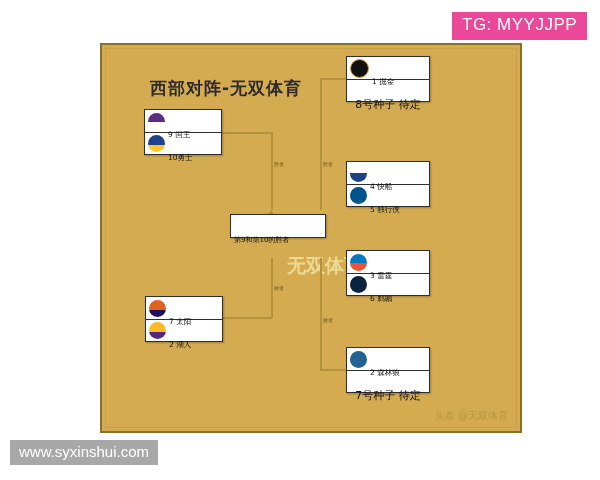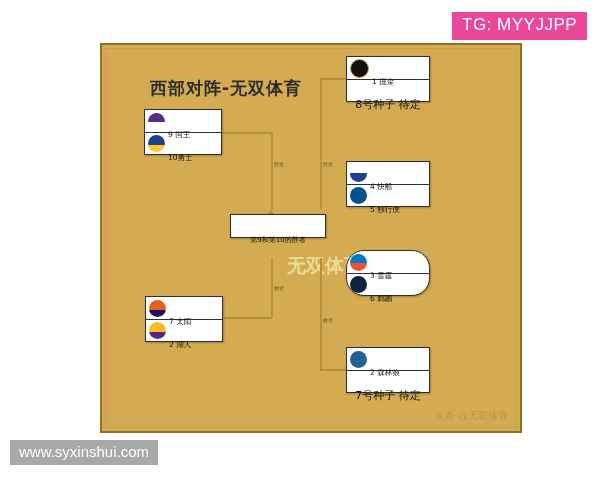--- a/index.html
+++ b/index.html
@@ -119,21 +119,21 @@
   
   .center-box{
     position:absolute;
     width:96px;
     background:#ffffff;
     border:1px solid #2e2e2e;
     box-sizing:border-box;
     box-shadow:1px 1px 2px rgba(0,0,0,.25);
     z-index:5;
   }
-  .center-box .row{justify-content:center;}
+  .center-box .row{justify-content:flex-start;}
   .center-box .team-name{font-size:7px;}
 
   
   .ln{position:absolute;background:#b5913d;z-index:2;}
   .ln.h{height:1.5px;}
   .ln.v{width:1.5px;}
   .edge-label{
     position:absolute;
     font-size:5px;
     color:#6d541a;
@@ -229,21 +229,21 @@
       <div class="row">
         <span class="logo lg-clippers"></span>
         <span class="team-name">4 快船</span>
       </div>
       <div class="row">
         <span class="logo lg-mavs"></span>
         <span class="team-name">5 独行侠</span>
       </div>
     </div>
 
-    <div class="matchup wide" style="left:244px;top:205px;border-radius:18px;">
+    <div class="matchup wide" style="left:244px;top:205px;">
       <div class="row">
         <span class="logo lg-thunder"></span>
         <span class="team-name">3 雷霆</span>
       </div>
       <div class="row">
         <span class="logo lg-pelicans"></span>
         <span class="team-name">6 鹈鹕</span>
       </div>
     </div>
 

